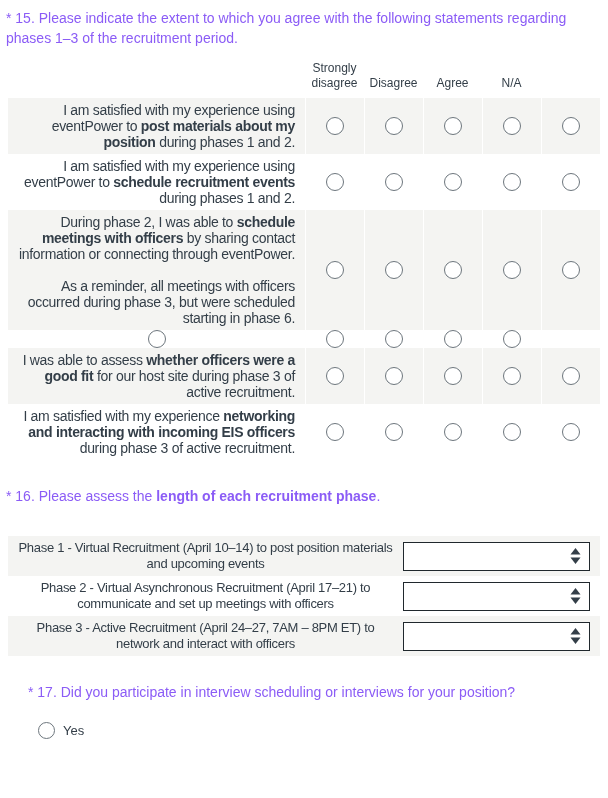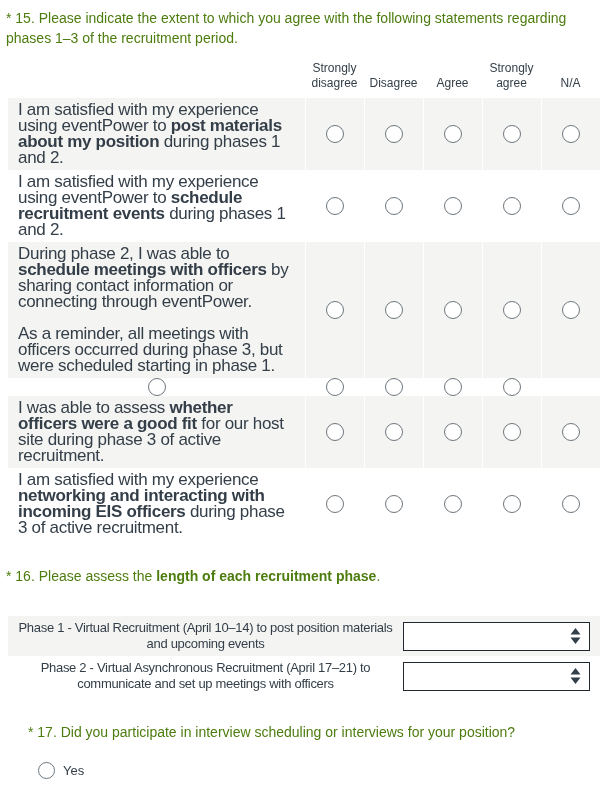--- a/index.html
+++ b/index.html
@@ -3,42 +3,42 @@
 <meta charset="utf-8">
 <style>
   html,body{margin:0;padding:0;background:#fff;}
   body{
     width:608px;height:798px;overflow:hidden;
     font-family:"Liberation Sans", sans-serif;
     color:#333e48;
   }
   .page{position:relative;width:608px;height:798px;}
   .q-title{
-    font-size:14px;line-height:20px;color:#4d7c0f;
+    font-size:14px;line-height:20px;color:#8b5cf6;
   }
   .t15{margin:8px 8px 0 6px;}
   .t16{margin:26px 8px 0 6px;}
   .t17{margin:26px 8px 0 28px;}
   b{font-weight:700;}
 
   
   .matrix{margin:0 8px 0 8px;width:592px;}
   .m-hdr{
     display:grid;grid-template-columns:297px repeat(5,59px);
     align-items:end;margin-top:13px;
   }
   .col-head{
     text-align:center;font-size:12px;line-height:15px;
     padding:0 2px 7px 2px;color:#333e48;
   }
   .m-row{display:grid;grid-template-columns:297px repeat(5,59px);}
   .m-row.alt{background:#f4f4f2;}
   .stmt{
     padding:4px 10px 4px 10px;
-    font-size:17px;line-height:16px;letter-spacing:-0.3px;
+    font-size:14px;line-height:16px;letter-spacing:-0.3px;text-align:right;
   }
   .stmt p{margin:0;}
   .stmt p + p{margin-top:16px;}
   .rcell{
     display:flex;align-items:center;justify-content:center;
     border-left:1px solid #ffffff;
   }
   input.radio{
     appearance:none;-webkit-appearance:none;-moz-appearance:none;
     width:18px;height:18px;margin:0;
@@ -84,21 +84,20 @@
 <div class="page">
 
   <section>
     <div class="q-title t15">* 15. Please indicate the extent to which you agree with the following statements regarding phases 1–3 of the recruitment period.</div>
     <div class="matrix">
       <div class="m-hdr" id="m-hdr">
           <div></div>
           <div class="col-head">Strongly disagree</div>
           <div class="col-head">Disagree</div>
           <div class="col-head">Agree</div>
-          <div class="col-head">Strongly agree</div>
           <div class="col-head">N/A</div>
         </div>
       <div id="m-body">
           <div class="m-row alt">
             <div class="stmt">
               <p><span>I am satisfied with my experience using eventPower to </span><b>post materials about my position</b><span> during phases 1 and 2.</span></p>
             </div>
             <div class="rcell">
               <input type="radio" class="radio" name="q15-row1" style="">
             </div>
@@ -131,21 +130,21 @@
             <div class="rcell">
               <input type="radio" class="radio" name="q15-row2" style="">
             </div>
             <div class="rcell">
               <input type="radio" class="radio" name="q15-row2" style="">
             </div>
           </div>
           <div class="m-row alt">
             <div class="stmt">
               <p><span>During phase 2, I was able to </span><b>schedule meetings with officers</b><span> by sharing contact information or connecting through eventPower.</span></p>
-              <p><span>As a reminder, all meetings with officers occurred during phase 3, but were scheduled starting in phase 1.</span></p>
+              <p><span>As a reminder, all meetings with officers occurred during phase 3, but were scheduled starting in phase 6.</span></p>
             </div>
             <div class="rcell">
               <input type="radio" class="radio" name="q15-row3" style="">
             </div>
             <div class="rcell">
               <input type="radio" class="radio" name="q15-row3" style="">
             </div>
             <div class="rcell">
               <input type="radio" class="radio" name="q15-row3" style="">
             </div>
@@ -229,20 +228,33 @@
                 <svg width="11" height="17" viewBox="0 0 11 17">
                   <path d="M5.5 0.5 L10.5 7 H0.5 Z" fill="#333e48"></path>
                   <path d="M5.5 16.5 L0.5 10 H10.5 Z" fill="#333e48"></path>
                 </svg>
               </span></div>
           </div>
         </div>
         <div class="p-row">
           <div class="p-label">
             <span>Phase 2 - Virtual Asynchronous Recruitment (April 17–21) to communicate and set up meetings with officers</span>
+          </div>
+          <div class="p-ctrl">
+            <div class="select-wrap"><select><option></option></select><span class="spinner">
+                <svg width="11" height="17" viewBox="0 0 11 17">
+                  <path d="M5.5 0.5 L10.5 7 H0.5 Z" fill="#333e48"></path>
+                  <path d="M5.5 16.5 L0.5 10 H10.5 Z" fill="#333e48"></path>
+                </svg>
+              </span></div>
+          </div>
+        </div>
+        <div class="p-row alt">
+          <div class="p-label">
+            <span>Phase 3 - Active Recruitment (April 24–27, 7AM – 8PM ET) to network and interact with officers</span>
           </div>
           <div class="p-ctrl">
             <div class="select-wrap"><select><option></option></select><span class="spinner">
                 <svg width="11" height="17" viewBox="0 0 11 17">
                   <path d="M5.5 0.5 L10.5 7 H0.5 Z" fill="#333e48"></path>
                   <path d="M5.5 16.5 L0.5 10 H10.5 Z" fill="#333e48"></path>
                 </svg>
               </span></div>
           </div>
         </div>

